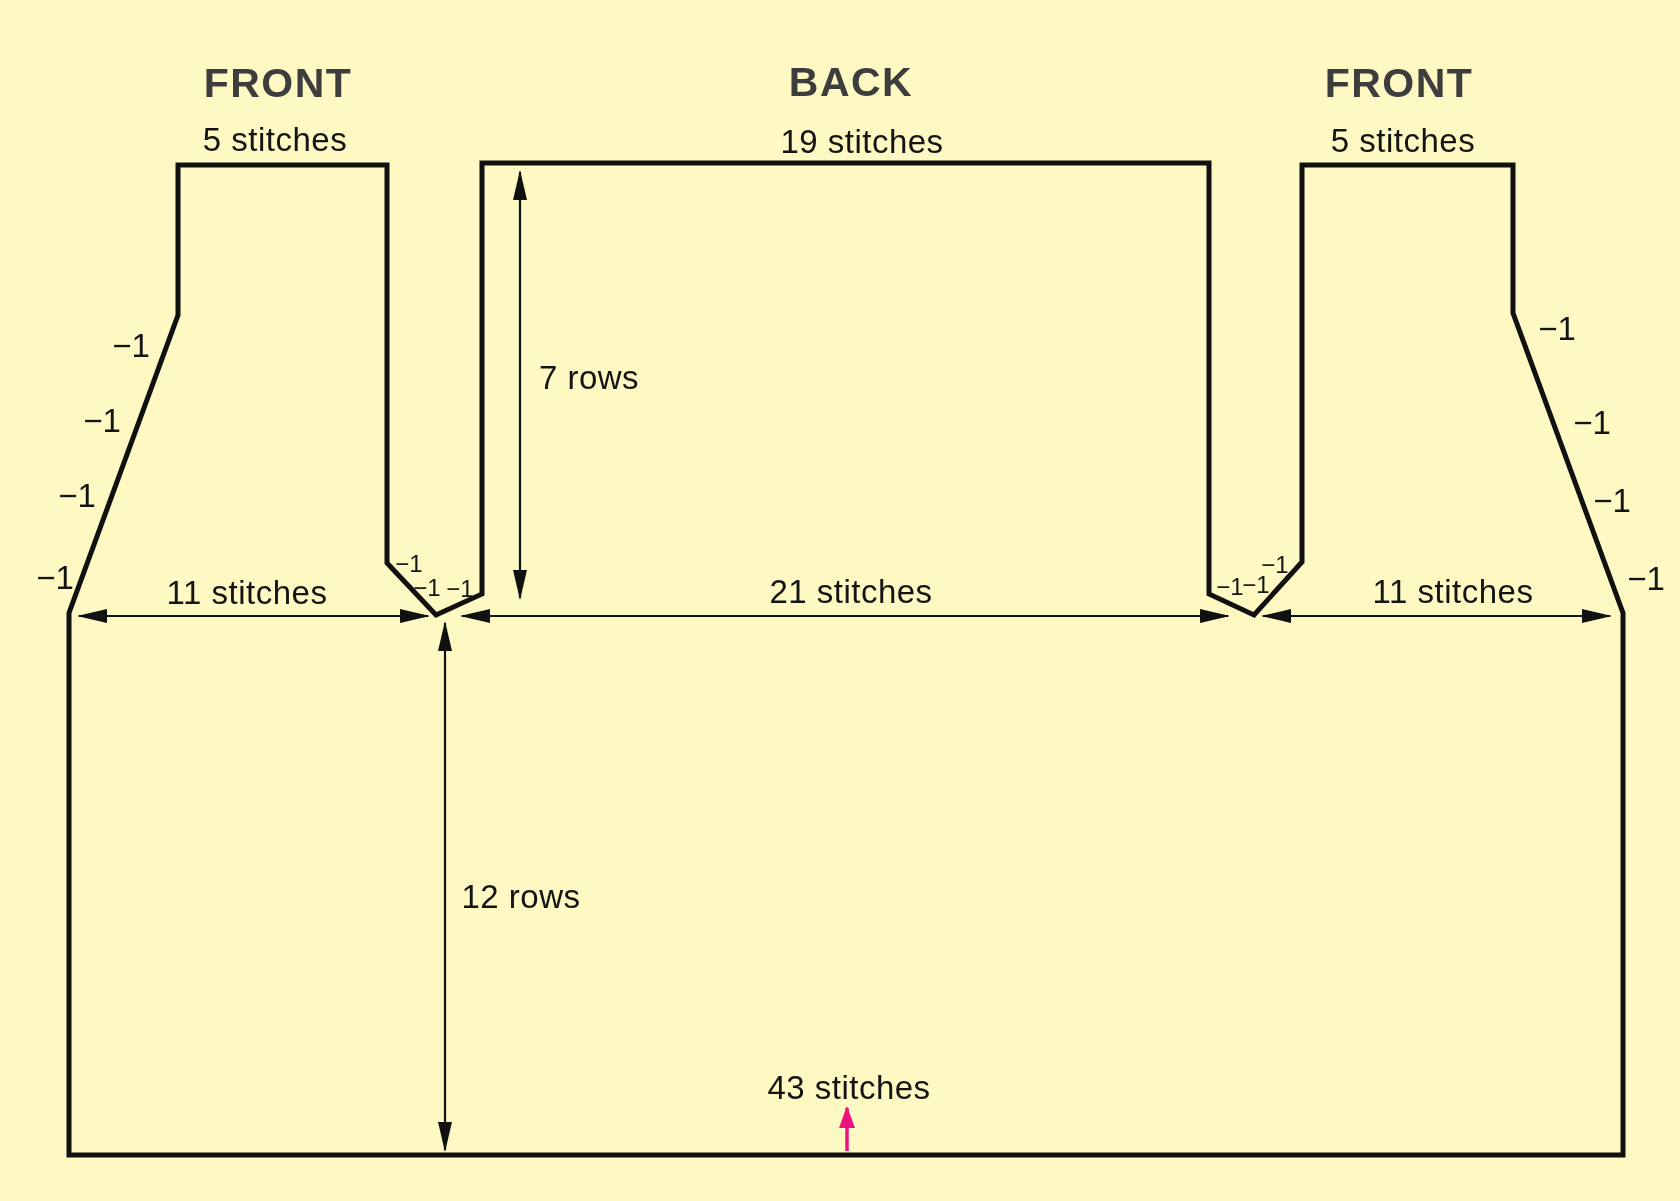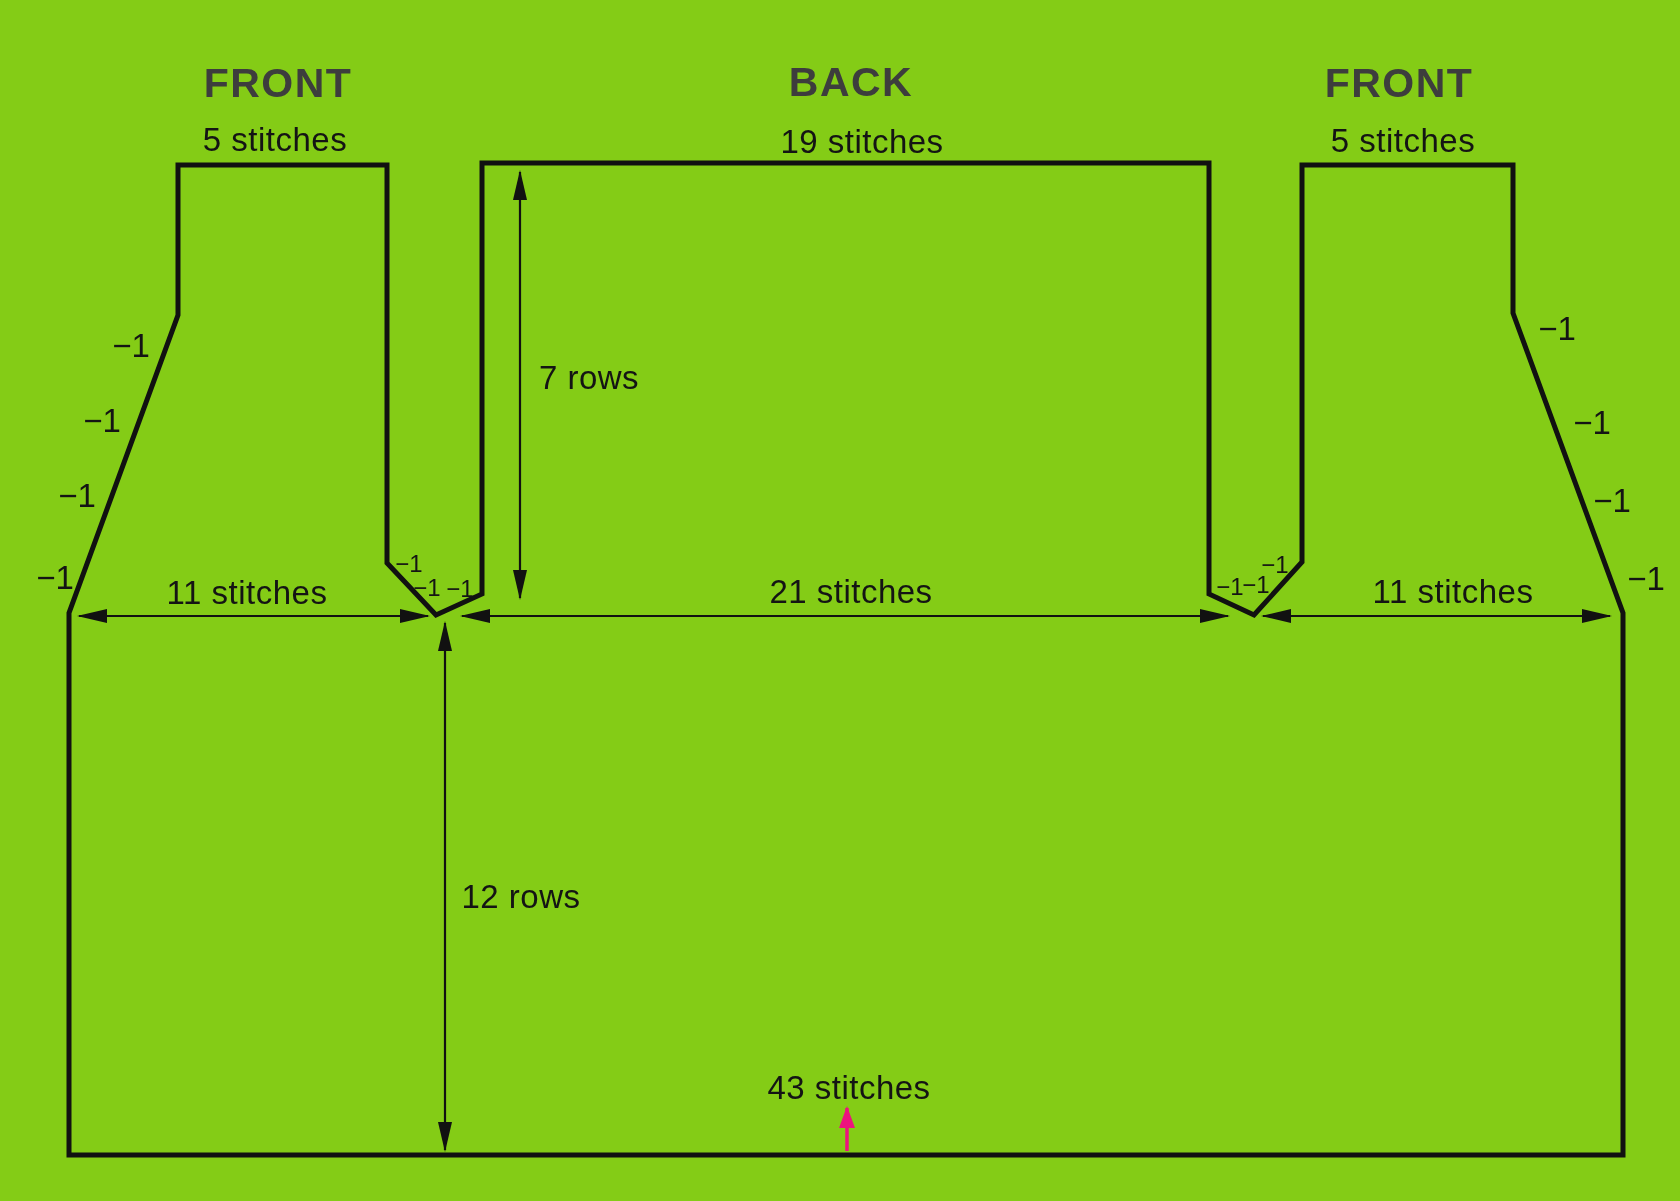--- a/index.html
+++ b/index.html
@@ -1,16 +1,16 @@
 <!DOCTYPE html>
 <html><head>
 <meta charset="utf-8">
 <style>
   html,body{margin:0;padding:0;background:#ffffff;}
-  .stage{position:relative;width:1680px;height:1201px;background:#84cc16;overflow:hidden;
+  .stage{position:relative;width:1680px;height:1201px;background:#fef9c3;overflow:hidden;
          font-family:"Liberation Sans", sans-serif;}
   .stage svg{position:absolute;left:0;top:0;width:100%;height:100%;}
   .outline{fill:none;stroke:#111111;stroke-width:5;stroke-linejoin:miter;stroke-miterlimit:6;}
   .dim-line{stroke:#111111;stroke-width:2.2;fill:none;}
   .accent-line{stroke-width:3.5;fill:none;}
   text{fill:#141414;}
   .title{font-size:41px;font-weight:800;fill:#3d3d3d;letter-spacing:1.5px;text-anchor:middle;}
   .lbl{font-size:33px;font-weight:400;text-anchor:middle;letter-spacing:0.5px;}
   .dec{font-size:33px;font-weight:400;text-anchor:middle;}
   .dec-s{font-size:24px;font-weight:400;text-anchor:middle;}

